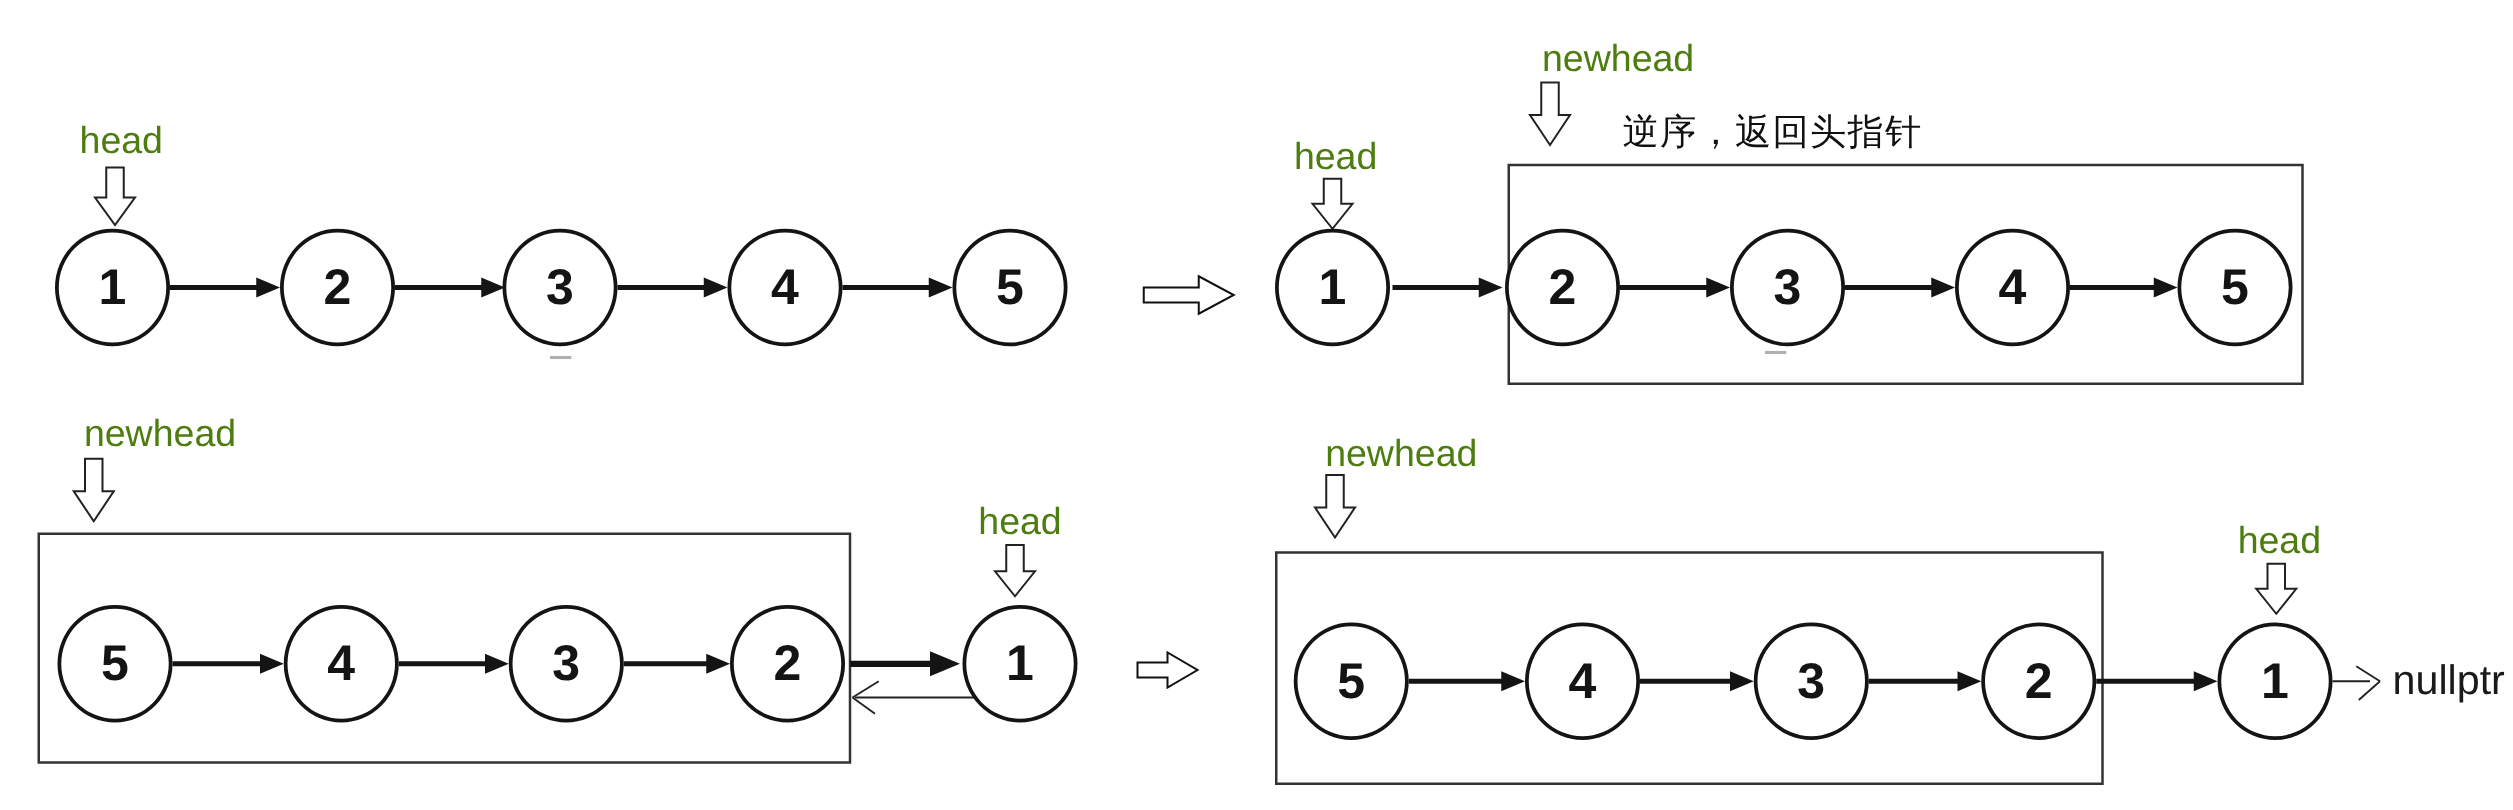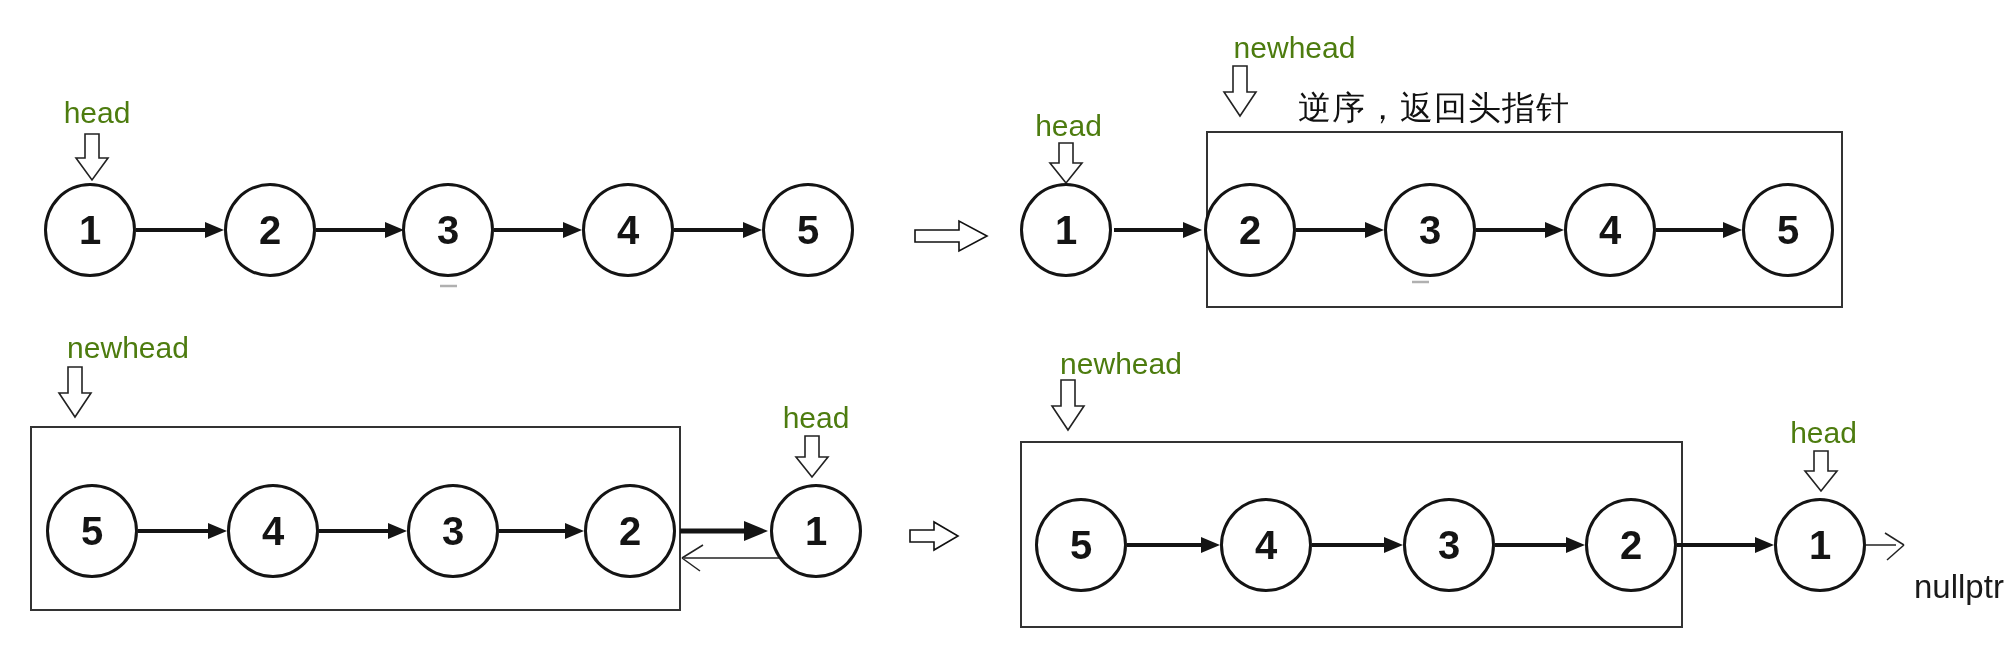--- a/index.html
+++ b/index.html
@@ -15,24 +15,24 @@
     position:absolute;width:92px;height:94px;box-sizing:border-box;
     border:3px solid #141414;border-radius:50%;background:#ffffff;
     display:flex;align-items:center;justify-content:center;
     font-size:40px;font-weight:bold;color:#141414;
   }
   .lbl{
     position:absolute;color:#4d7c0f;font-size:30px;line-height:1.05;
     text-align:center;white-space:nowrap;
   }
   .note{
-    position:absolute;color:#111;font-size:33px;letter-spacing:1px;
+    position:absolute;color:#111;font-size:29px;letter-spacing:1px;
     white-space:nowrap;
   }
-  .nullptr{position:absolute;color:#1a1a1a;font-size:33px;white-space:nowrap;margin-top:43px;}
+  .nullptr{position:absolute;color:#1a1a1a;font-size:33px;white-space:nowrap;}
 </style>
 </head>
 <body>
 
 <div class="stage">
 
   <svg class="layer" width="2010" height="648" viewBox="0 0 2010 648">
 
     <g>
       <rect x="1207" y="132" width="635" height="175" fill="none" stroke="#333" stroke-width="2"></rect>

